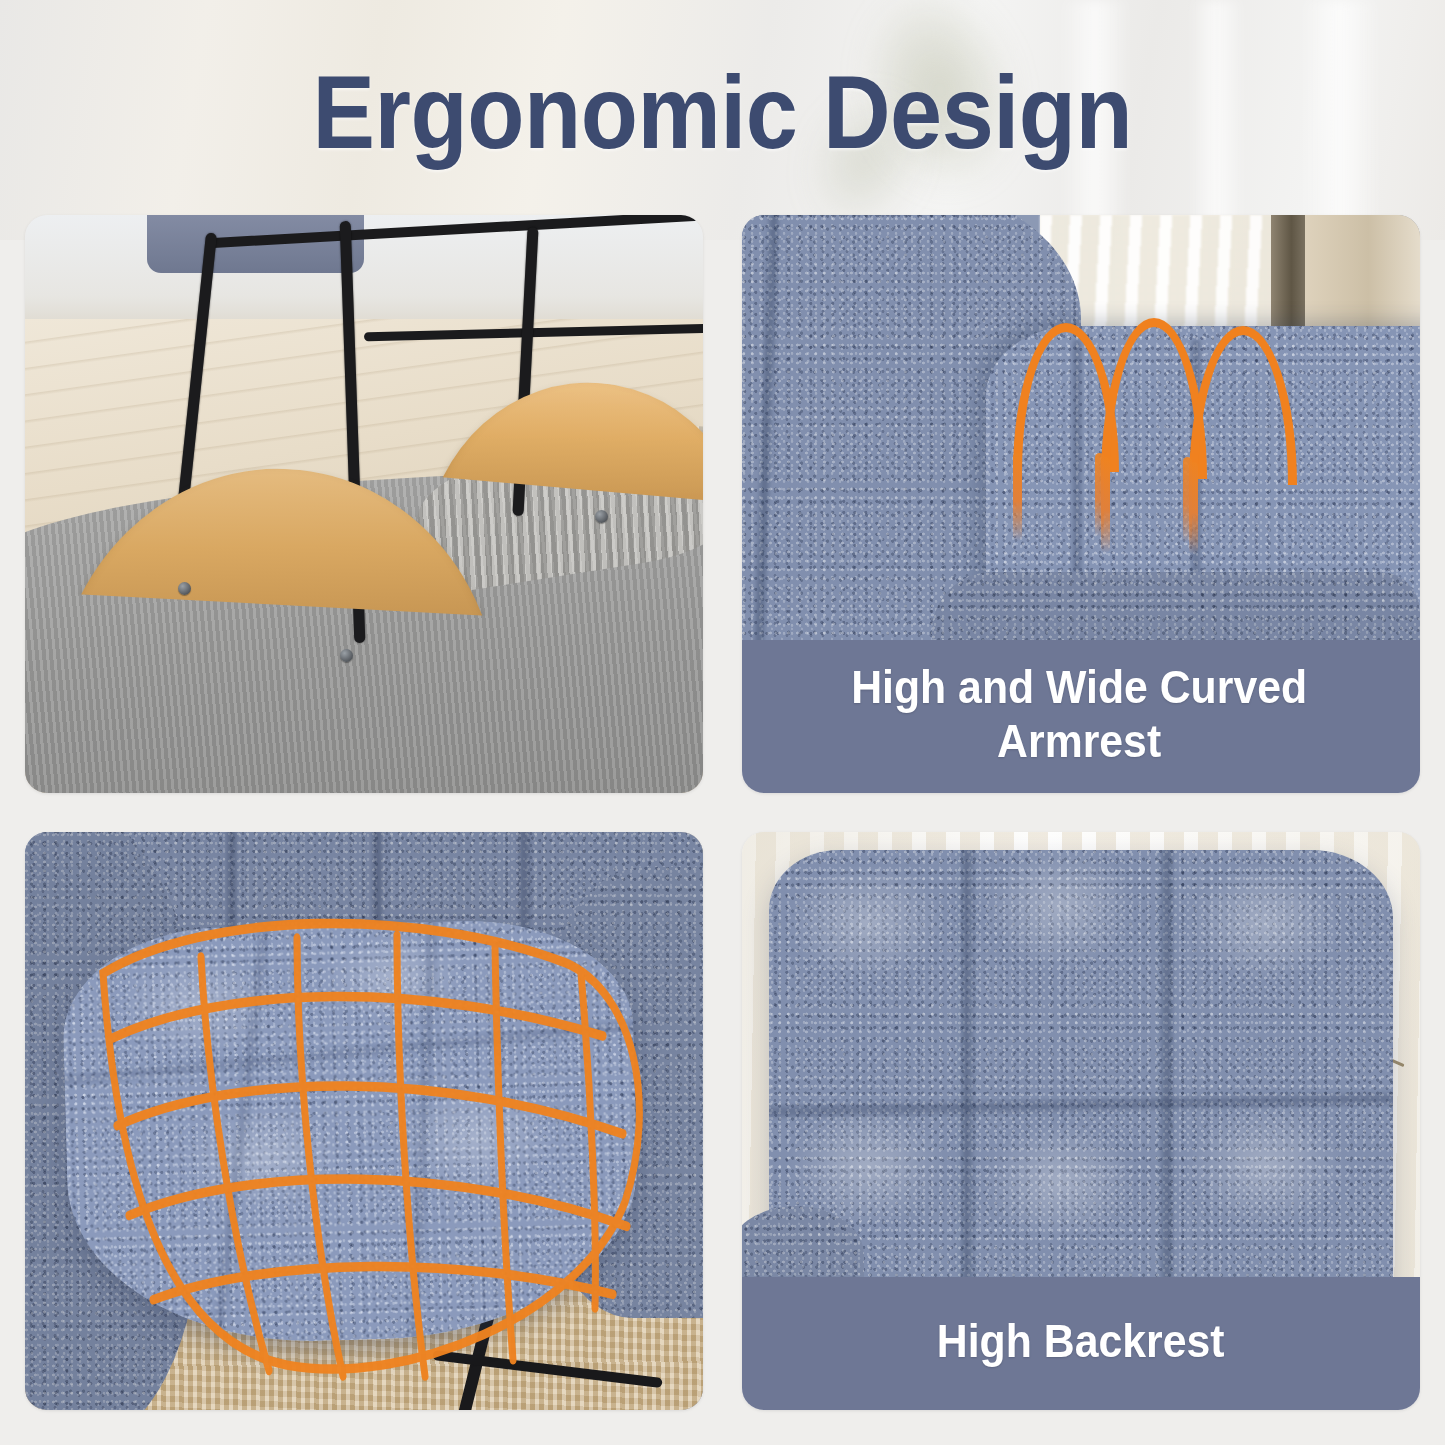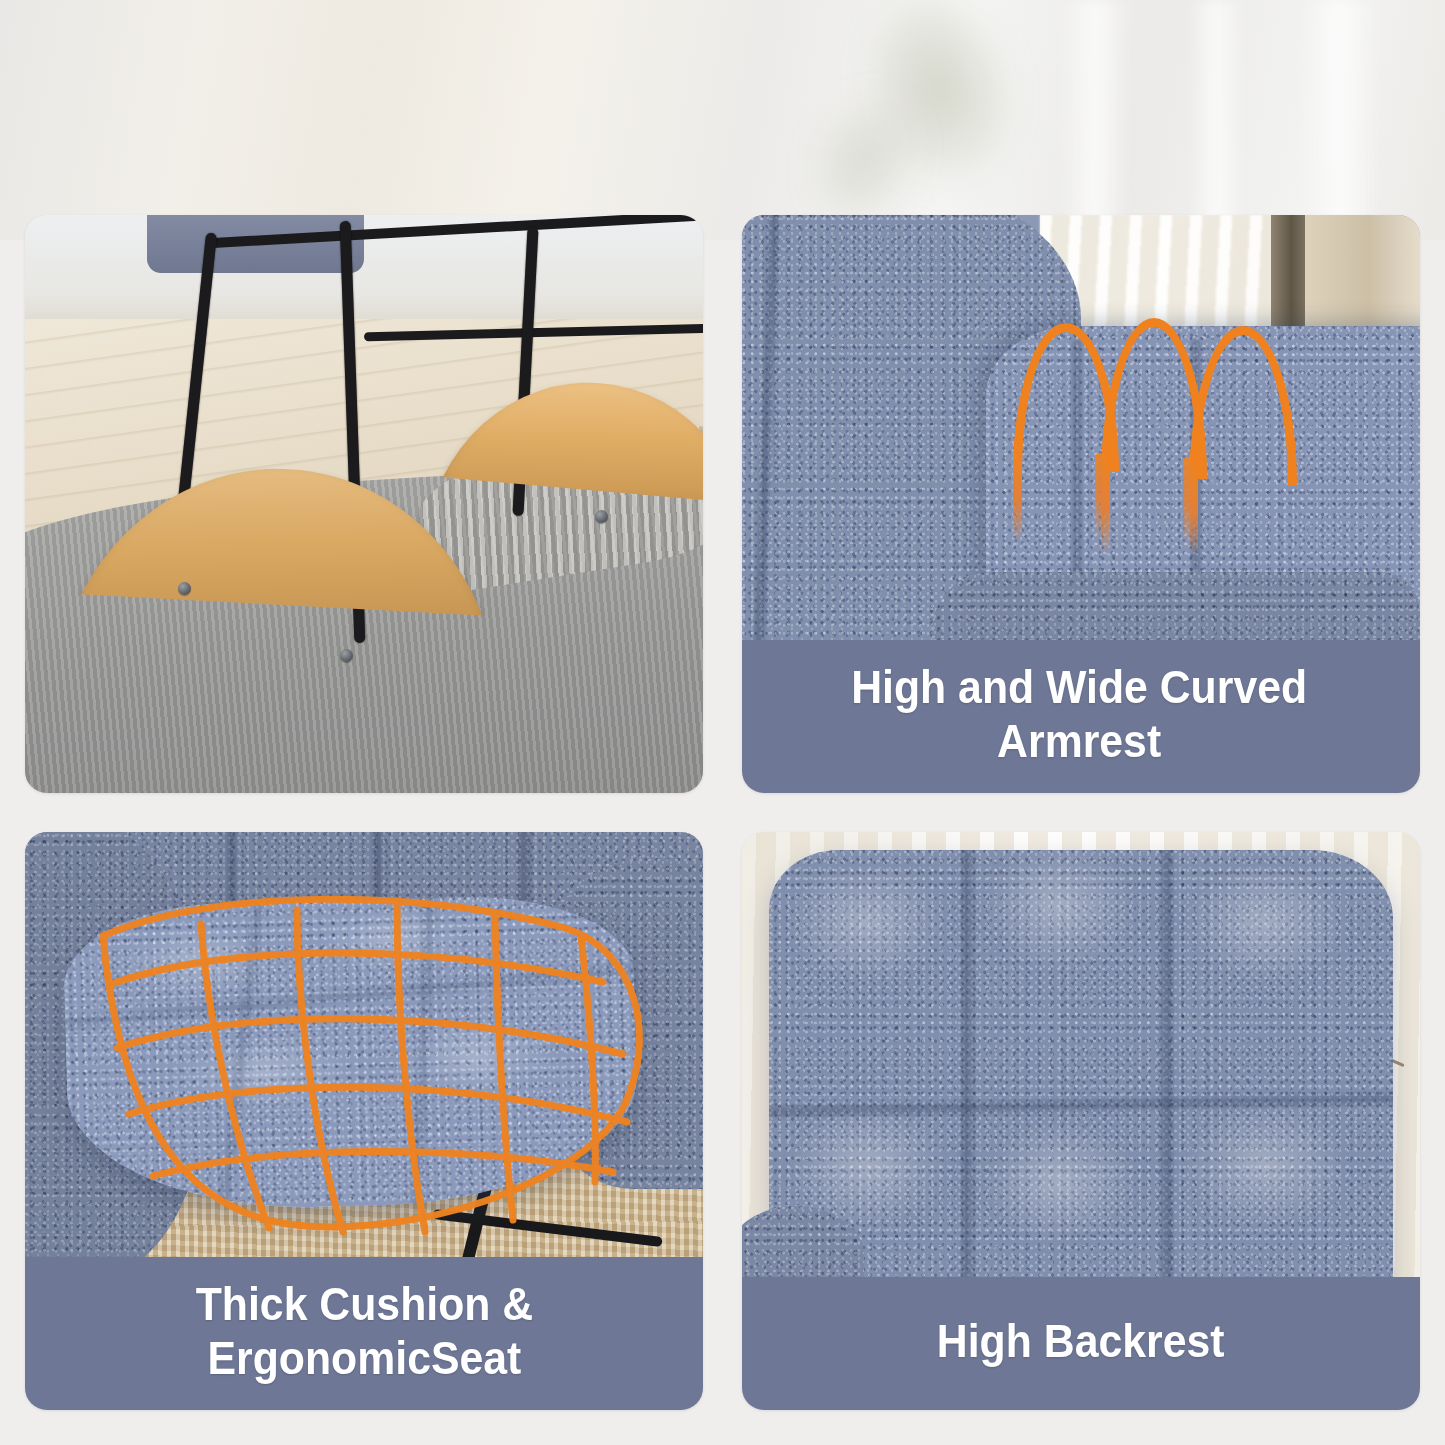--- a/index.html
+++ b/index.html
@@ -421,20 +421,23 @@
 
 <div id="poster">
 
   <div class="bg-wash"></div>
   <div class="bg-leaf"></div>
   <div class="bg-leaf b"></div>
   <div class="bg-stripe" style="left:1060px;width:70px;"></div>
   <div class="bg-stripe" style="left:1190px;width:54px;"></div>
   <div class="bg-stripe" style="left:1300px;width:80px;"></div>
 
+  <div class="header">
+    <div class="header-title">Ergonomic Design</div>
+  </div>
 
   <div class="grid">
 
     <div class="card h1">
       <div class="photo p1">
         <div class="wall"></div>
         <div class="floor"></div>
         <div class="rug"></div>
         <div class="rug-edge"></div>
 
@@ -536,24 +539,20 @@
             <path d="M 128 344 C 244 312, 440 312, 588 340"></path>
 
             <path d="M 176 92 C 182 180, 206 300, 244 396"></path>
             <path d="M 272 78 C 272 172, 288 300, 318 400"></path>
             <path d="M 372 76 C 372 172, 382 300, 400 400"></path>
             <path d="M 470 84 C 472 176, 478 296, 488 388"></path>
             <path d="M 556 104 C 566 190, 572 292, 570 350"></path>
           </g>
         </svg>
       </div>
-      <div class="caption">
-        <div class="caption-text">Thick Cushion &amp;
-ErgonomicSeat</div>
-      </div>
     </div>
 
     <div class="card h4">
       <div class="photo p4">
         <div class="curtain"></div>
         <div class="twig"></div>
 
         <div class="back">
           <div class="boucle"></div>
           <div class="lobe" style="left:-2%;top:-2%;width:40%;height:52%;"></div>

